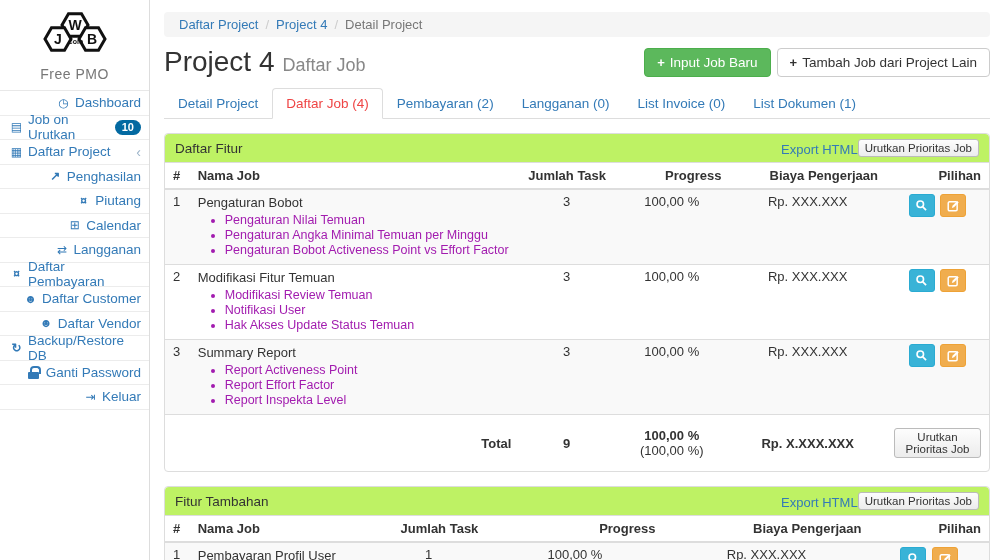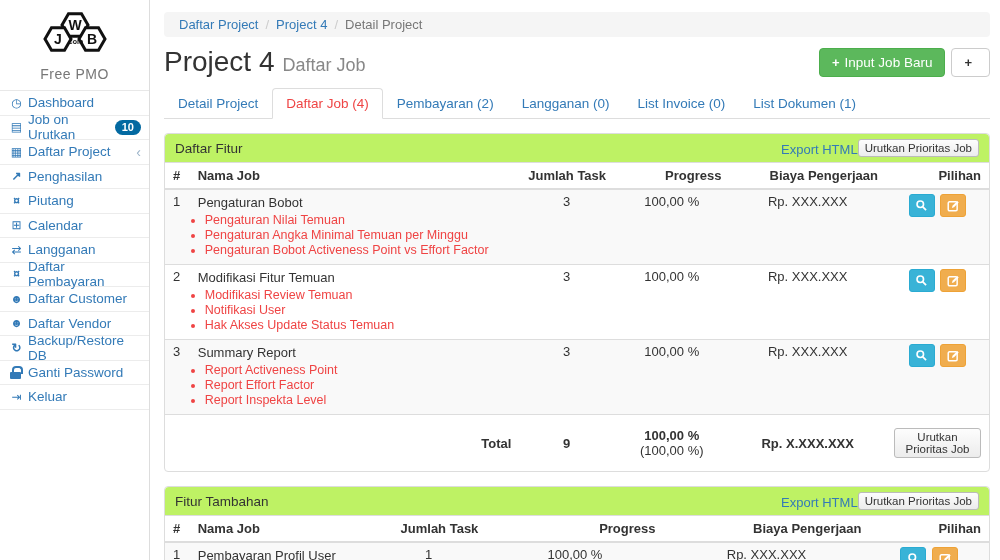--- a/index.html
+++ b/index.html
@@ -6,21 +6,21 @@
   html,body { width:1000px; height:560px; overflow:hidden; background:#fff;
               font-family:"Liberation Sans", sans-serif; color:#333; }
   a { text-decoration:none; }
 
   
   .sidebar { position:fixed; left:0; top:0; width:150px; height:560px;
              background:#fff; border-right:1px solid #ddd; }
   .brand { text-align:center; padding:6px 0 8px; border-bottom:1px solid #e8e8e8; }
   .brand-name { color:#777; font-size:14px; letter-spacing:.5px; margin-top:2px; }
   .nav-item { display:flex; align-items:center; padding:4px 8px; height:24.5px;
-              border-bottom:1px solid #ececec; font-size:13.5px; color:#337ab7; cursor:pointer; }
+              border-bottom:1px solid #ececec; font-size:13.5px; color:#337ab7; cursor:pointer;justify-content:flex-end; }
   .icn { display:inline-block; width:17px; text-align:center; color:#337ab7;
          font-size:12px; margin-right:3px; flex:0 0 17px; }
   .icn-dashboard::before { content:"◷"; }
   .icn-tasks::before     { content:"▤"; }
   .icn-table::before     { content:"▦"; }
   .icn-chart::before     { content:"↗"; font-weight:bold; }
   .icn-money::before     { content:"¤"; font-weight:bold; }
   .icn-calendar::before  { content:"⊞"; }
   .icn-retweet::before   { content:"⇄"; }
   .icn-users::before     { content:"☻"; }
@@ -68,21 +68,21 @@
 
   table { width:100%; border-collapse:collapse; font-size:13px; }
   th { font-weight:bold; padding:5px 8px; border-bottom:2px solid #ddd; text-align:center; }
   th.l, td.l { text-align:left; }
   td { padding:4px 8px; border-top:1px solid #ddd; vertical-align:top; text-align:center; }
   thead th { border-top:none;text-align:right; }
   tbody tr:first-child td { border-top:none; }
   tbody tr:nth-child(odd) { background:#f9f9f9; }
   tfoot td { border-top:1px solid #ddd; font-size:13px; padding:13px 8px; vertical-align:middle; }
   .job-name { line-height:17px; }
-  ul.subtasks { list-style:disc; margin:2px 0 2px 7px; color:#ef4444; }
+  ul.subtasks { list-style:disc; margin:2px 0 2px 27px; color:#a21caf; }
   ul.subtasks li { line-height:15px; font-size:12.5px; }
   .t-right { text-align:right; font-weight:bold; }
   .bold { font-weight:bold; }
 
   .action-btn { display:inline-flex; align-items:center; justify-content:center;
                 width:26px; height:23px; border-radius:3px; cursor:pointer; border:1px solid; margin:0 1px; }
   .btn-info    { background:#39b3d7; border-color:#2aabd2; }
   .btn-warning { background:#f0ad4e; border-color:#eea236; }
   .action-btn svg { display:block; }
   td.sort-cell { text-align:right; }
@@ -181,20 +181,21 @@
   <div class="title-row">
     <h1 class="page-title">Project 4</h1>
     <span class="page-subtitle">Daftar Job</span>
     <div class="title-actions">
       <button class="btn btn-success">
         <span class="plus">+</span>
         <span>Input Job Baru</span>
       </button>
       <button class="btn">
         <span class="plus">+</span>
+        <span>Tambah Job dari Project Lain</span>
       </button>
     </div>
   </div>
 
   <ul class="nav-tabs">
     <li>
         <a>Detail Project</a>
       </li>
     <li class="active">
         <a>Daftar Job (4)</a>

